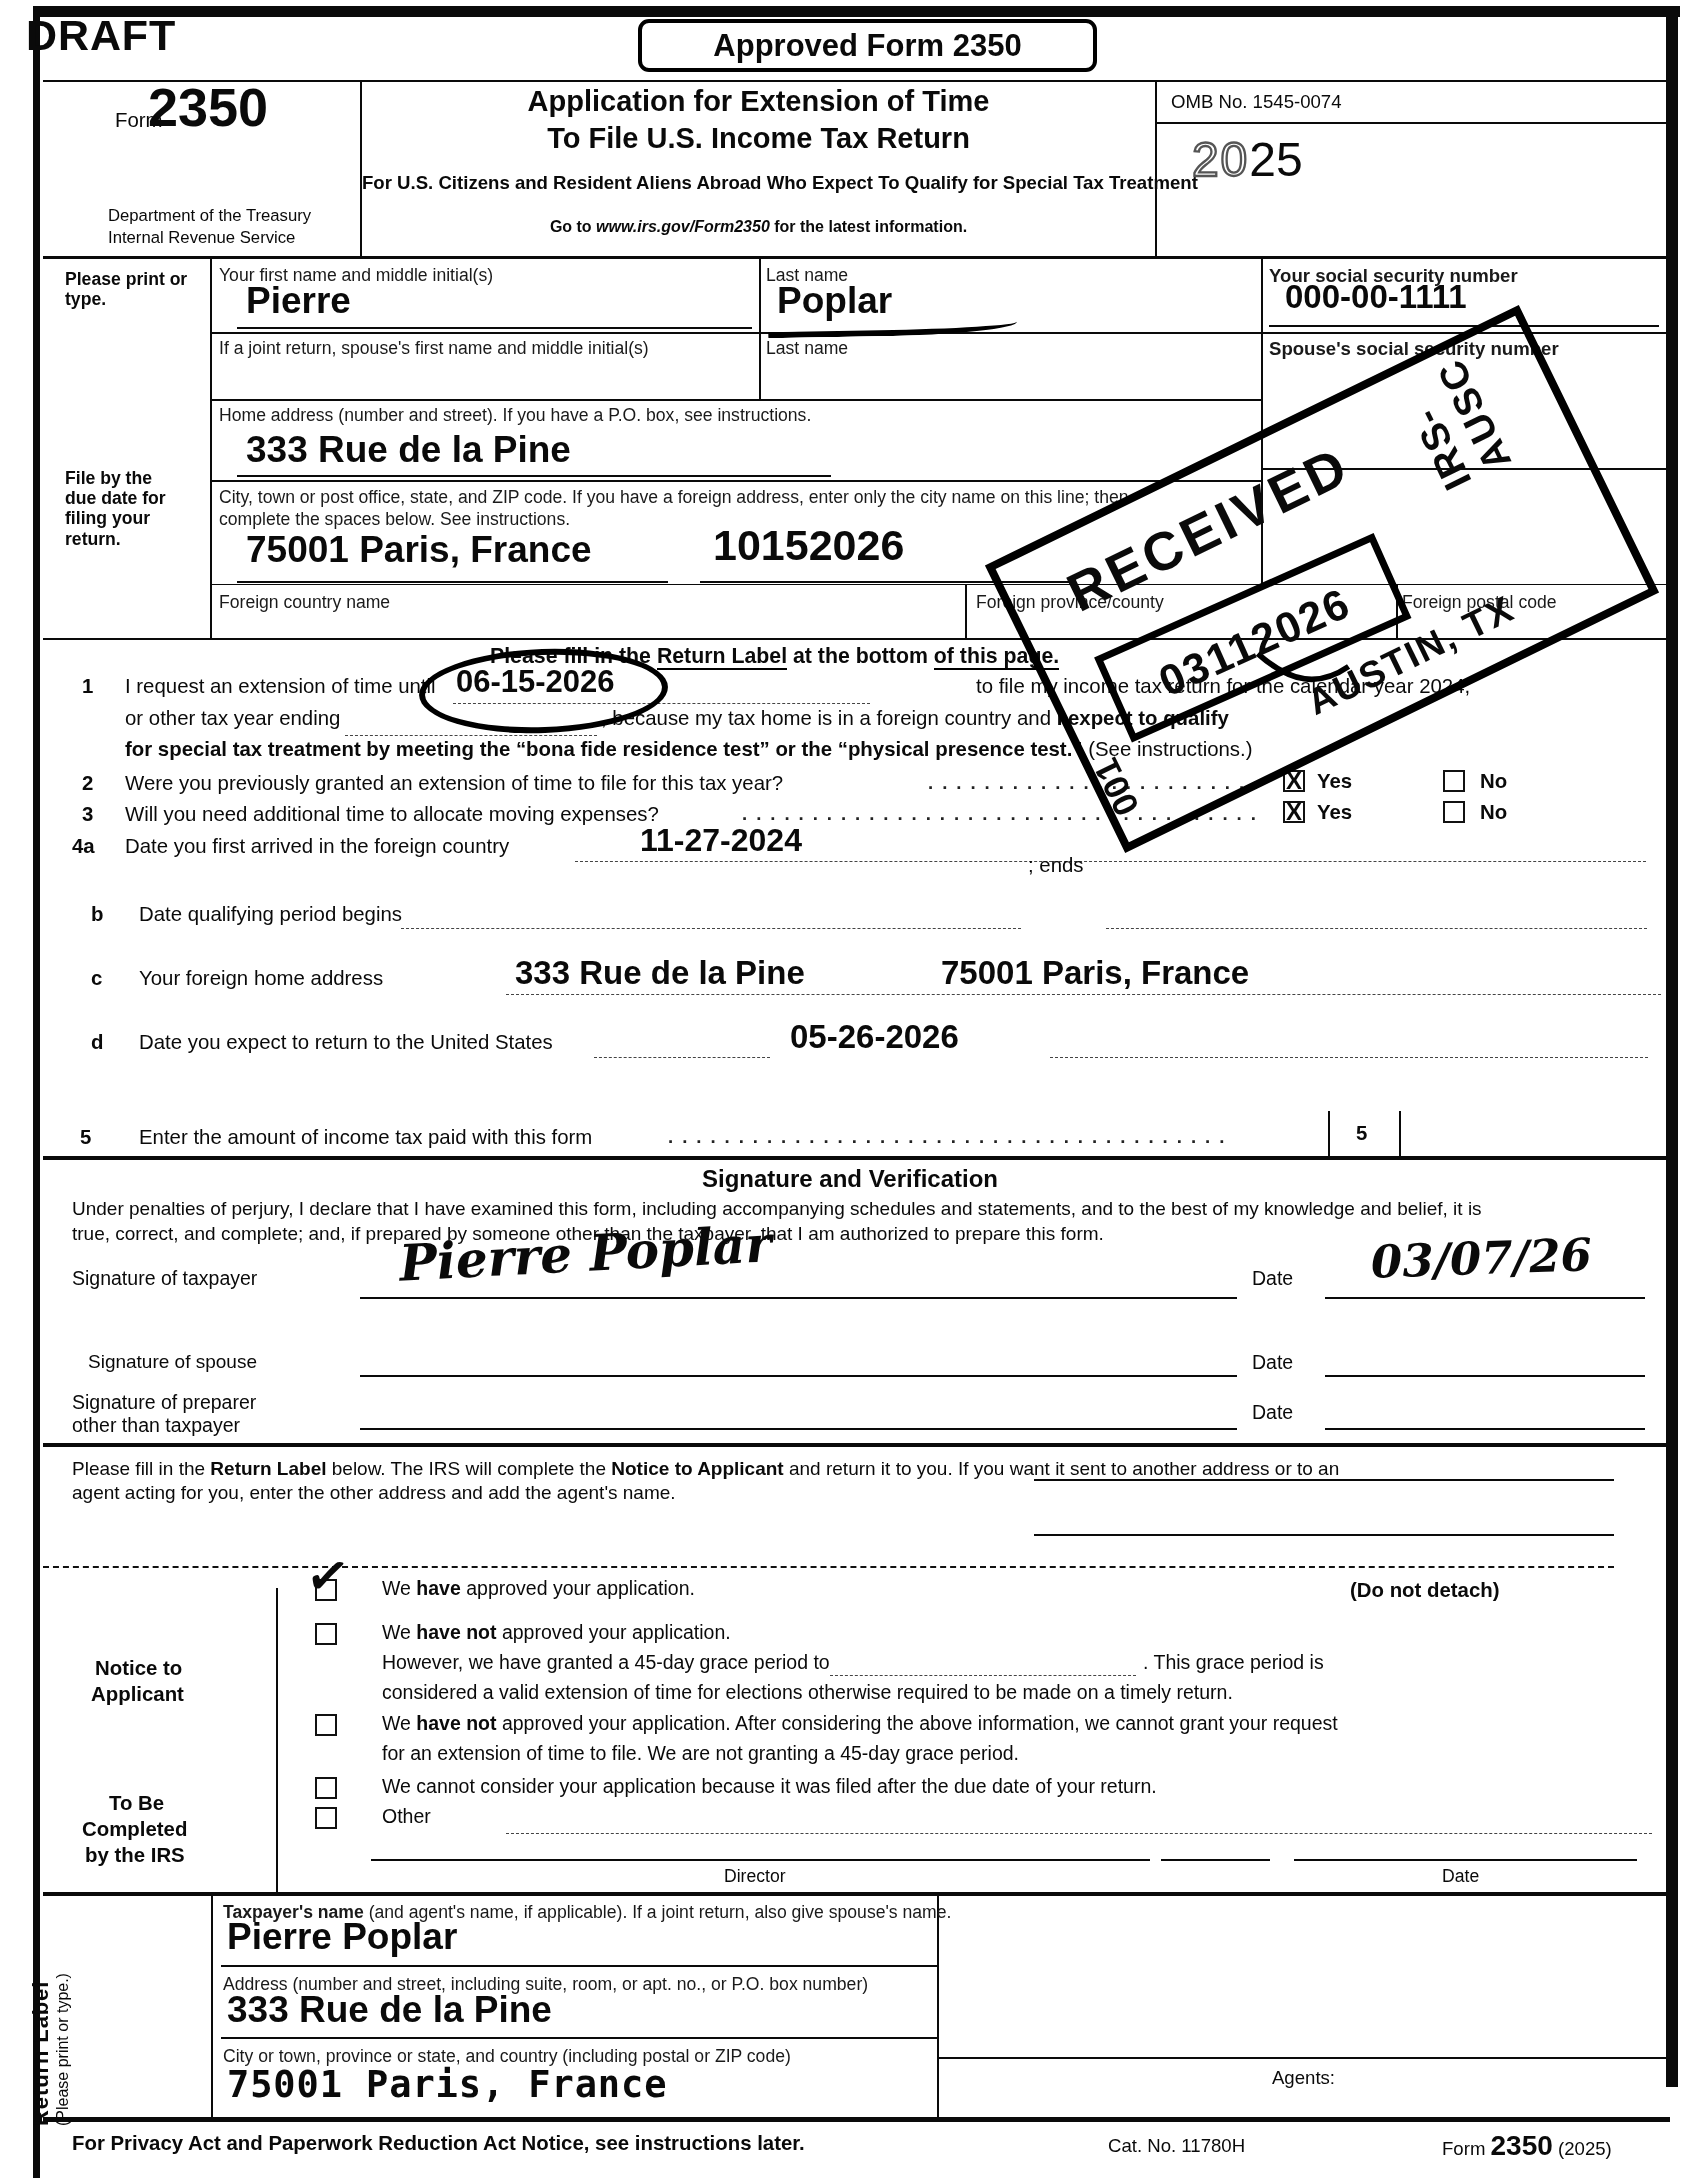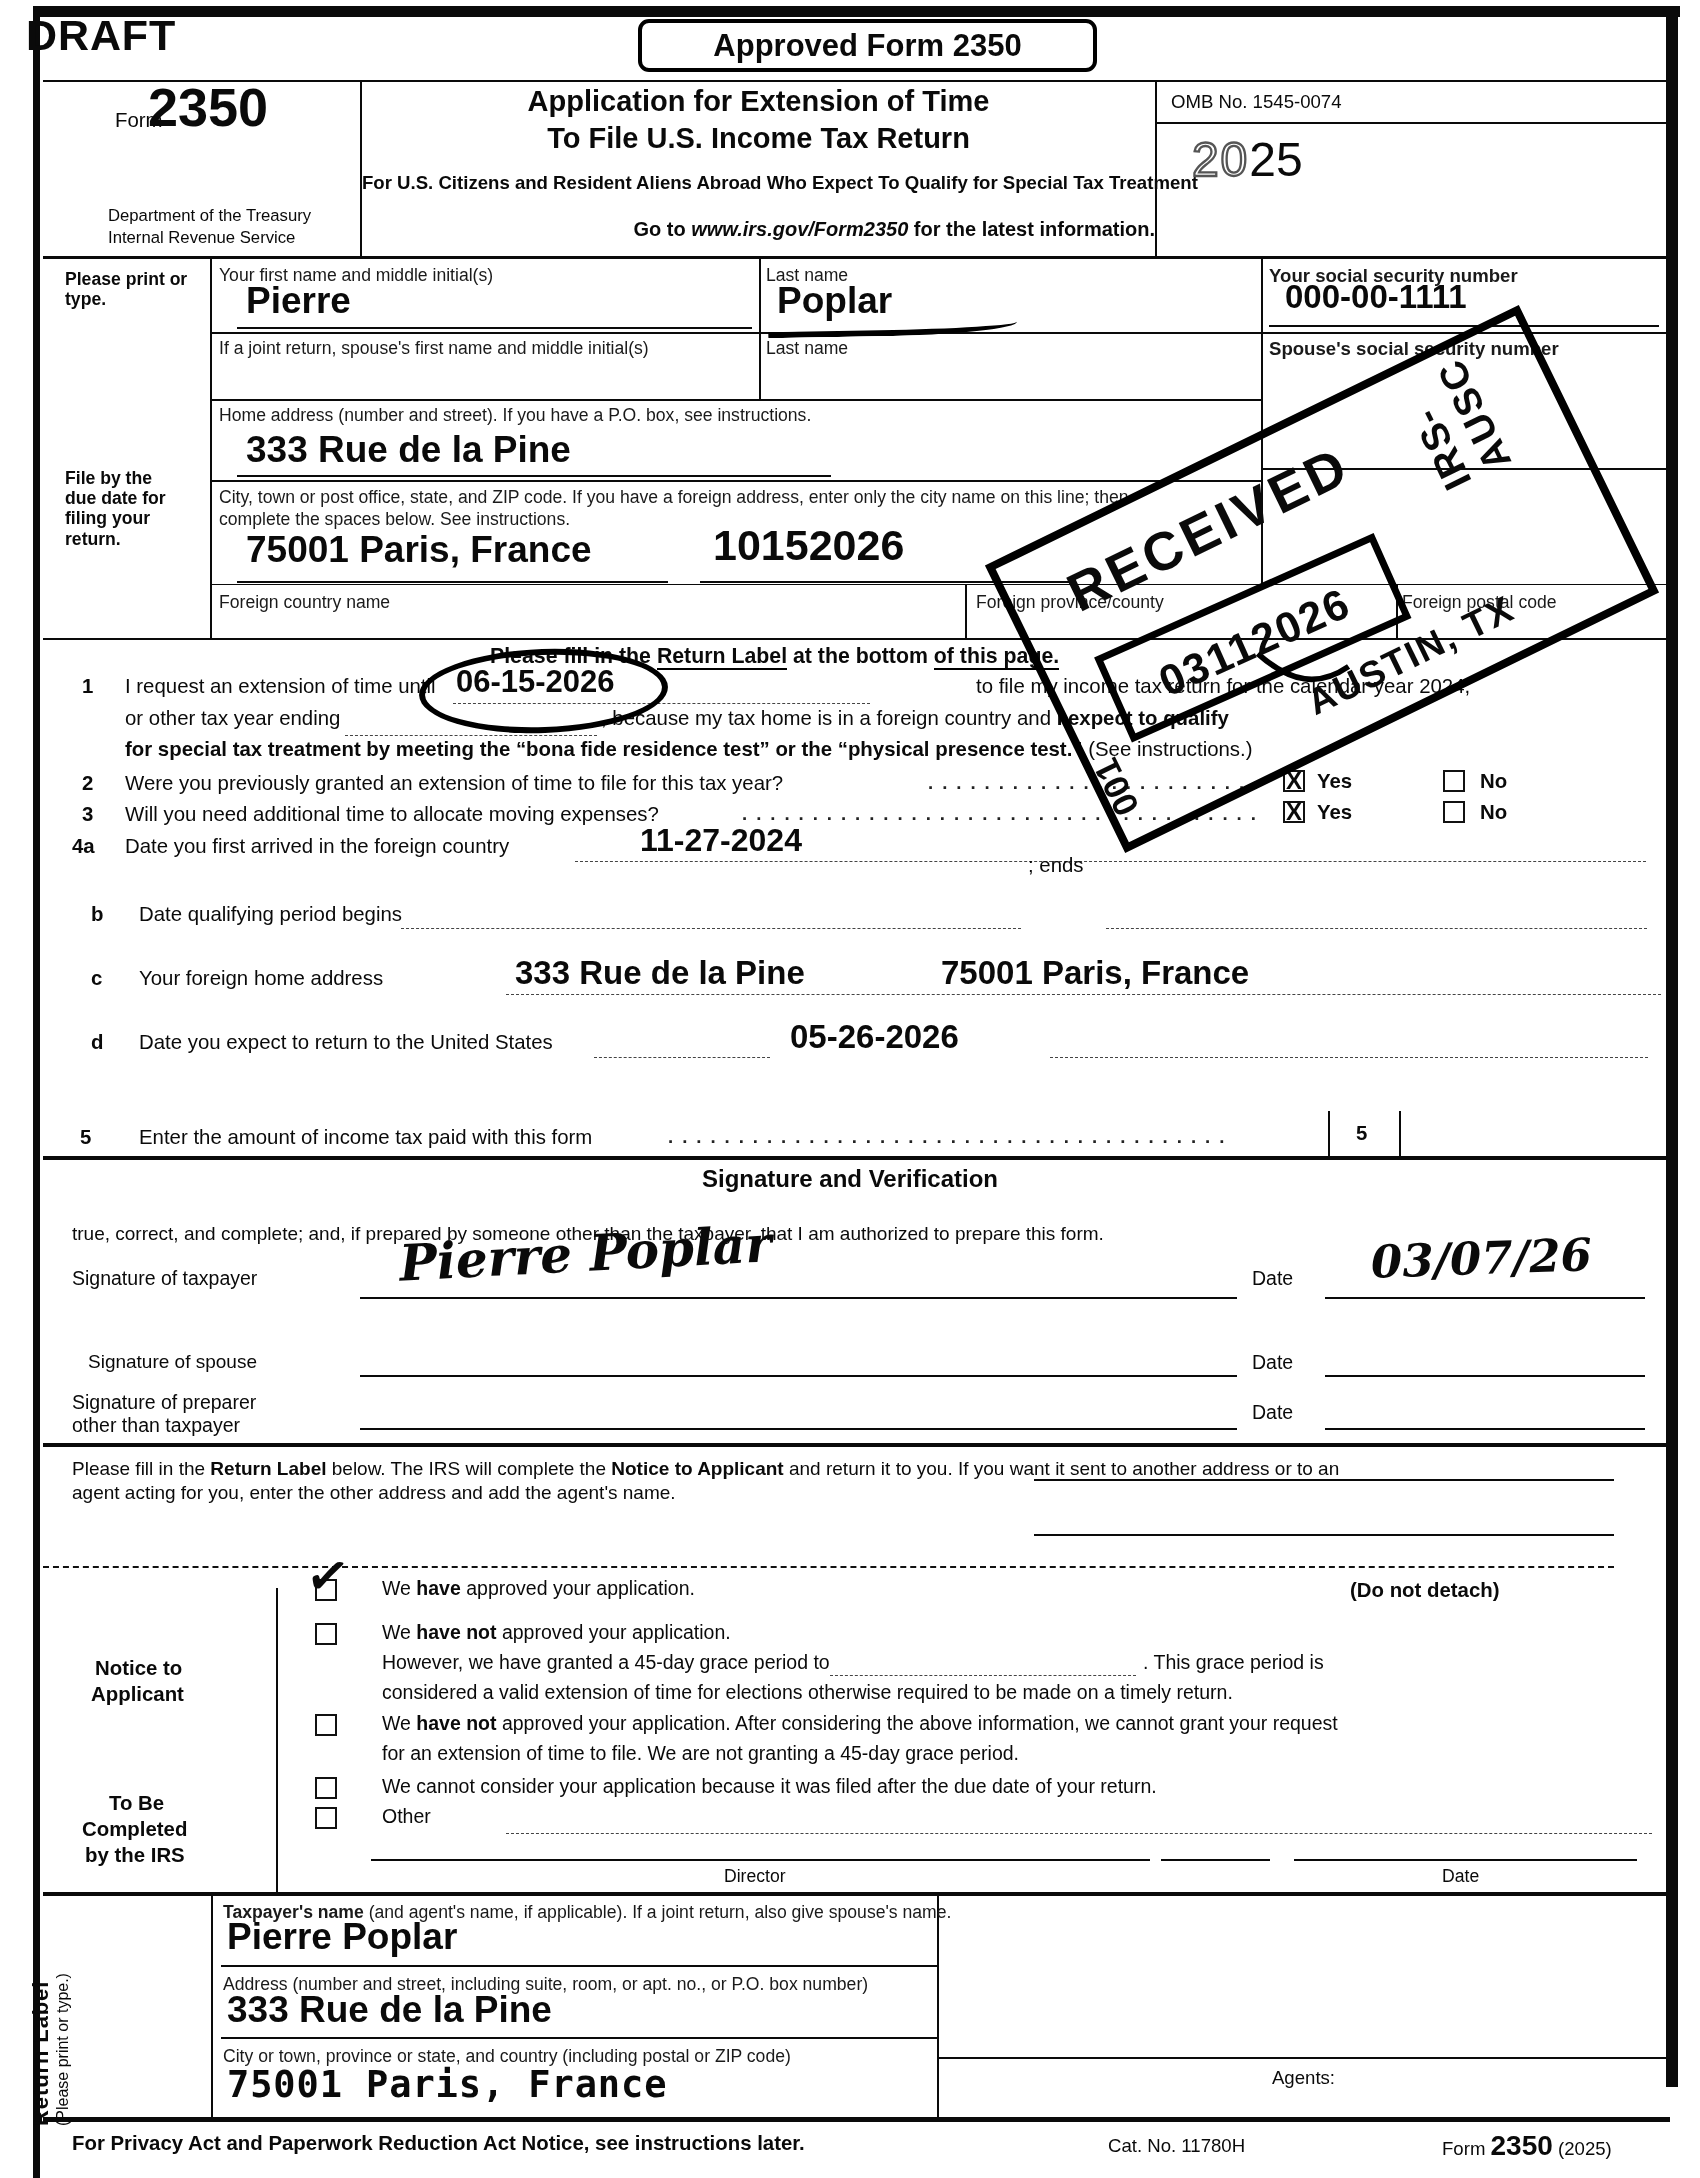--- a/index.html
+++ b/index.html
@@ -41,21 +41,21 @@
   <div class="line" style="left:1155px;top:80px;width:1.9px;height:178px"></div>
 
   <div class="t" style="left:115px;top:109px;font-size:20.4px">Form</div>
   <div class="t b" style="left:148px;top:76px;font-size:54px">2350</div>
   <div class="t" style="left:108px;top:206px;font-size:16.7px">Department of the Treasury</div>
   <div class="t" style="left:108px;top:228px;font-size:16.7px">Internal Revenue Service</div>
 
   <div class="t b" style="left:362px;top:85px;width:793px;text-align:center;font-size:29px;white-space:normal">Application for Extension of Time</div>
   <div class="t b" style="left:362px;top:122px;width:793px;text-align:center;font-size:29px">To File U.S. Income Tax Return</div>
   <div class="t b" style="left:362px;top:172px;width:793px;text-align:center;font-size:18.6px">For U.S. Citizens and Resident Aliens Abroad Who Expect To Qualify for Special Tax Treatment</div>
-  <div class="t b" style="left:362px;top:218px;width:793px;text-align:right;font-size:20px"><span>Go to </span><span class="i">www.irs.gov/Form2350</span><span> for the latest information.</span></div>
+  <div class="t b" style="left:362px;top:218px;width:793px;text-align:center;font-size:16px"><span>Go to </span><span class="i">www.irs.gov/Form2350</span><span> for the latest information.</span></div>
 
   <div class="t" style="left:1171px;top:91px;font-size:18.6px">OMB No. 1545-0074</div>
   <div class="line" style="left:1155px;top:122px;width:515px;height:1.9px"></div>
   <div class="t" style="left:1192px;top:132px;font-size:48px;font-weight:400"><span style="color:#fff;-webkit-text-stroke:2.3px #555;letter-spacing:1.9px">20</span><span>25</span></div>
 
   <div class="line" style="left:43px;top:256px;width:1627px;height:2.8px"></div>
   <div class="line" style="left:210px;top:256px;width:1.9px;height:382px"></div>
   <div class="t b" style="left:65px;top:269px;font-size:17.6px;width:130px;white-space:normal">Please print or type.</div>
   <div class="t b" style="left:65px;top:468px;font-size:17.6px;width:116px;white-space:normal">File by the due date for filing your return.</div>
 
@@ -166,20 +166,21 @@
 
   <div class="t b" style="left:80px;top:1126px">5</div>
   <div class="t" style="left:139px;top:1126px">Enter the amount of income tax paid with this form</div>
   <div class="dots" style="left:668px;top:1126px;width:640px">. . . . . . . . . . . . . . . . . . . . . . . . . . . . . . . . . . . . . . . .</div>
   <div class="line" style="left:1328px;top:1111px;width:2.3px;height:45px"></div>
   <div class="t b" style="left:1356px;top:1122px">5</div>
   <div class="line" style="left:1399px;top:1111px;width:2.3px;height:45px"></div>
   <div class="line" style="left:43px;top:1156px;width:1627px;height:3.7px"></div>
 
   <div class="t b" style="left:0;top:1165px;width:1700px;text-align:center;font-size:24px">Signature and Verification</div>
+  <div class="t" style="left:72px;top:1198px;font-size:19px">Under penalties of perjury, I declare that I have examined this form, including accompanying schedules and statements, and to the best of my knowledge and belief, it is</div>
   <div class="t" style="left:72px;top:1223px;font-size:19px">true, correct, and complete; and, if prepared by someone other than the taxpayer, that I am authorized to prepare this form.</div>
 
   <div class="t" style="left:72px;top:1267px;font-size:19.5px">Signature of taxpayer</div>
   <div class="script" style="left:399px;top:1224px;font-size:50px;transform:rotate(-3deg)">Pierre Poplar</div>
   <div class="line" style="left:360px;top:1297px;width:877px;height:1.9px"></div>
   <div class="t" style="left:1252px;top:1267px;font-size:19.5px">Date</div>
   <div class="script" style="left:1371px;top:1232px;font-size:45px;transform:rotate(-2deg)">03/07/26</div>
   <div class="line" style="left:1325px;top:1297px;width:320px;height:1.9px"></div>
 
   <div class="t" style="left:88px;top:1351px;font-size:19px">Signature of spouse</div>

